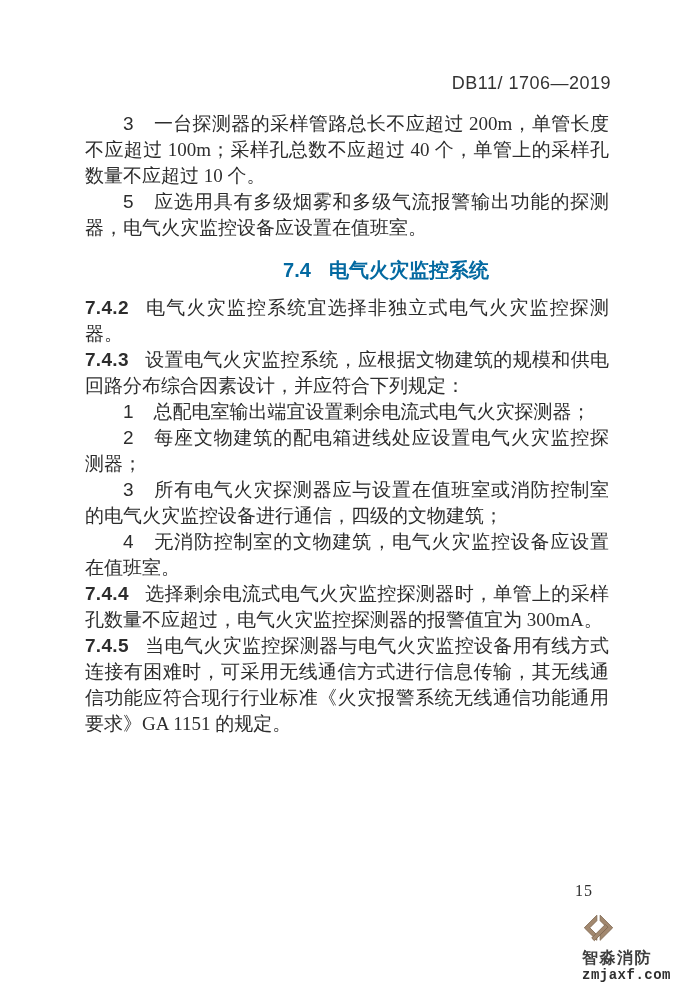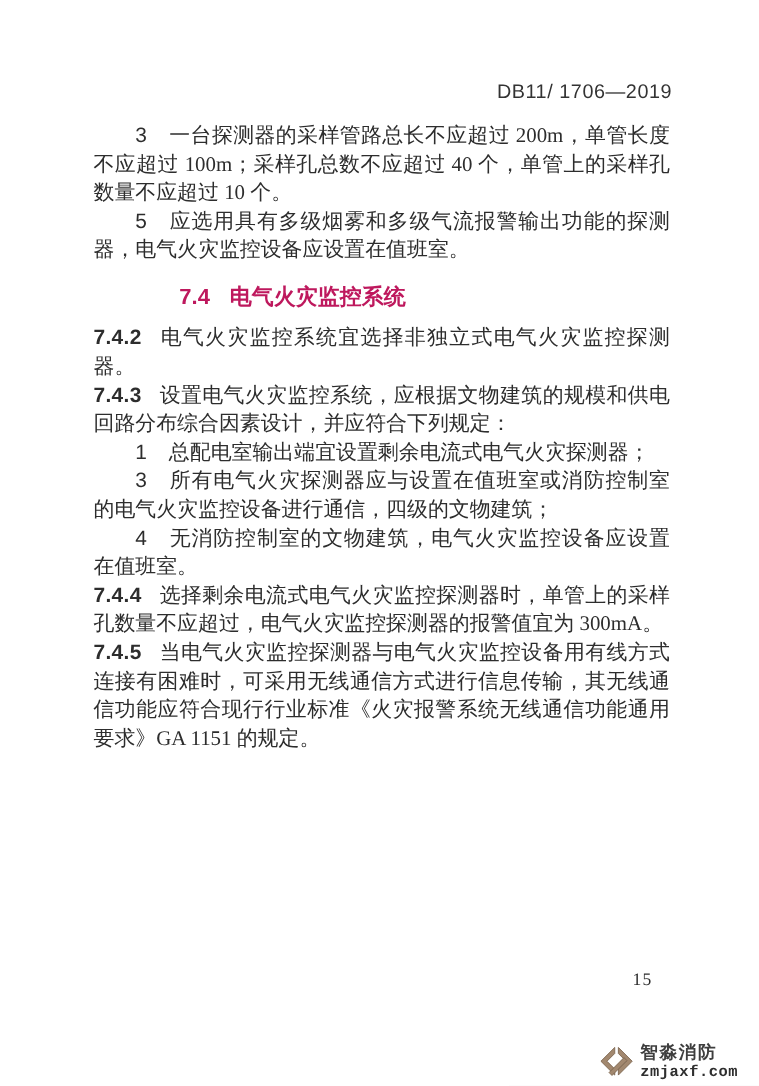--- a/index.html
+++ b/index.html
@@ -37,41 +37,42 @@
   p.clause-para{text-indent:0;}
   .num{
     font-family:"Liberation Sans","DejaVu Sans",sans-serif;
     font-style:normal;
   }
   .item-num{margin-right:1.05em;}
   .clause-num{font-weight:700;margin-right:0.85em;letter-spacing:0.3px;}
   h2.sec-heading{
     margin:17px 0 13px 0;
     padding-left:78px; 
+    text-align:center;
     font-family:"Liberation Sans","DejaVu Sans",sans-serif;
     font-size:20px;
     font-weight:700;
     line-height:24px;
-    color:#be185d;
+    color:#0369a1;
     text-indent:0;
   }
   h2.sec-heading .h-num{margin-right:0.9em;}
   .page-number{
     position:absolute;
     top:882px;left:575px;
     font-size:16px;
     color:#2d2d2d;
     letter-spacing:1px;
   }
   .site-logo{
     position:absolute;
     right:19px;bottom:5px;
     display:flex;
-    align-items:center;
     gap:5px;
+    flex-direction:column;
   }
   .logo-mark{display:block;}
   .logo-text{display:flex;flex-direction:column;line-height:1;}
   .logo-name{
     font-family:"Liberation Sans","DejaVu Sans",sans-serif;
     font-size:16px;
     font-weight:600;
     letter-spacing:1.5px;
     color:#3e3e3e;
   }
@@ -93,20 +94,21 @@
     <span>DB11/ 1706—2019</span>
   </div>
 
   <div class="content" id="content">
       <p class="item-para"><span class="num item-num">3</span><span>一台探测器的采样管路总长不应超过 200m，单管长度不应超过 100m；采样孔总数不应超过 40 个，单管上的采样孔数量不应超过 10 个。</span></p>
       <p class="item-para"><span class="num item-num">5</span><span>应选用具有多级烟雾和多级气流报警输出功能的探测器，电气火灾监控设备应设置在值班室。</span></p>
       <h2 class="sec-heading"><span class="h-num">7.4</span><span>电气火灾监控系统</span></h2>
       <p class="clause-para"><span class="num clause-num">7.4.2</span><span>电气火灾监控系统宜选择非独立式电气火灾监控探测器。</span></p>
       <p class="clause-para"><span class="num clause-num">7.4.3</span><span>设置电气火灾监控系统，应根据文物建筑的规模和供电回路分布综合因素设计，并应符合下列规定：</span></p>
       <p class="item-para"><span class="num item-num">1</span><span>总配电室输出端宜设置剩余电流式电气火灾探测器；</span></p>
+      <p class="item-para"><span class="num item-num">2</span><span>每座文物建筑的配电箱进线处应设置电气火灾监控探测器；</span></p>
       <p class="item-para"><span class="num item-num">3</span><span>所有电气火灾探测器应与设置在值班室或消防控制室的电气火灾监控设备进行通信，四级的文物建筑；</span></p>
       <p class="item-para"><span class="num item-num">4</span><span>无消防控制室的文物建筑，电气火灾监控设备应设置在值班室。</span></p>
       <p class="clause-para"><span class="num clause-num">7.4.4</span><span>选择剩余电流式电气火灾监控探测器时，单管上的采样孔数量不应超过，电气火灾监控探测器的报警值宜为 300mA。</span></p>
       <p class="clause-para"><span class="num clause-num">7.4.5</span><span>当电气火灾监控探测器与电气火灾监控设备用有线方式连接有困难时，可采用无线通信方式进行信息传输，其无线通信功能应符合现行行业标准《火灾报警系统无线通信功能通用要求》GA 1151 的规定。</span></p>
     </div>
 
   <div class="page-number">15</div>
 
   <div class="site-logo">
     <svg class="logo-mark" width="33" height="33" viewBox="0 0 36 36" aria-hidden="true">

